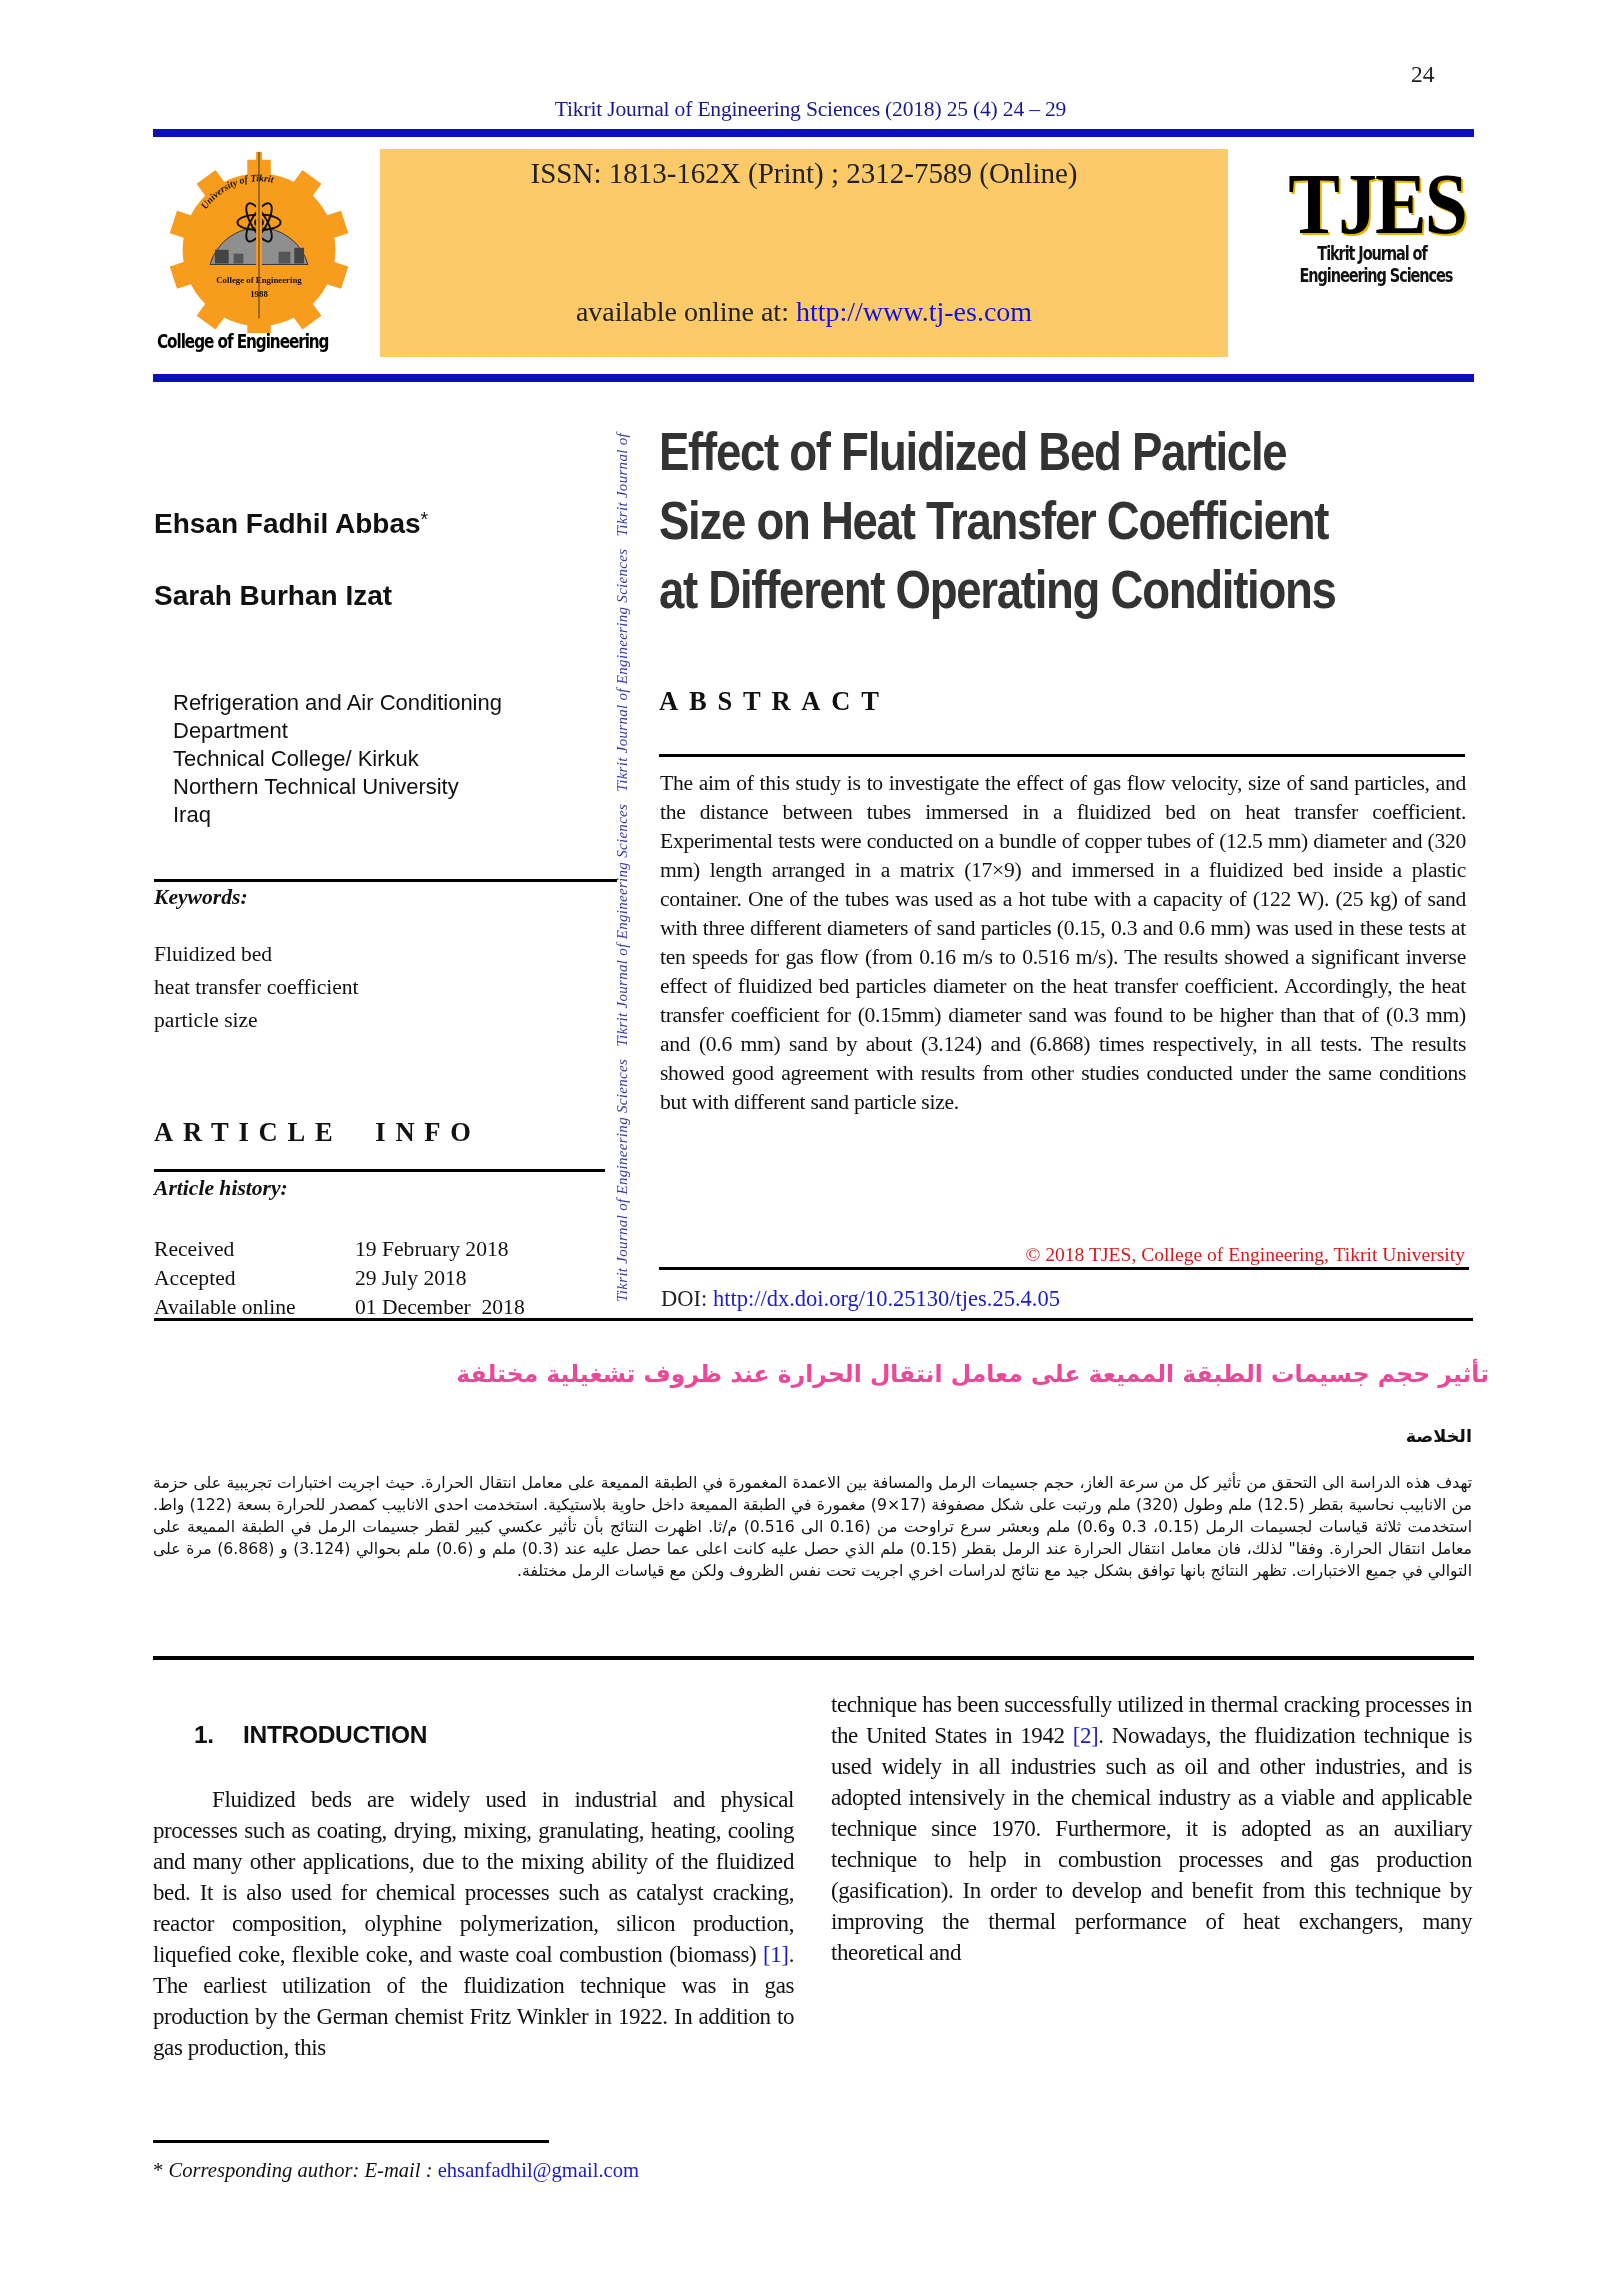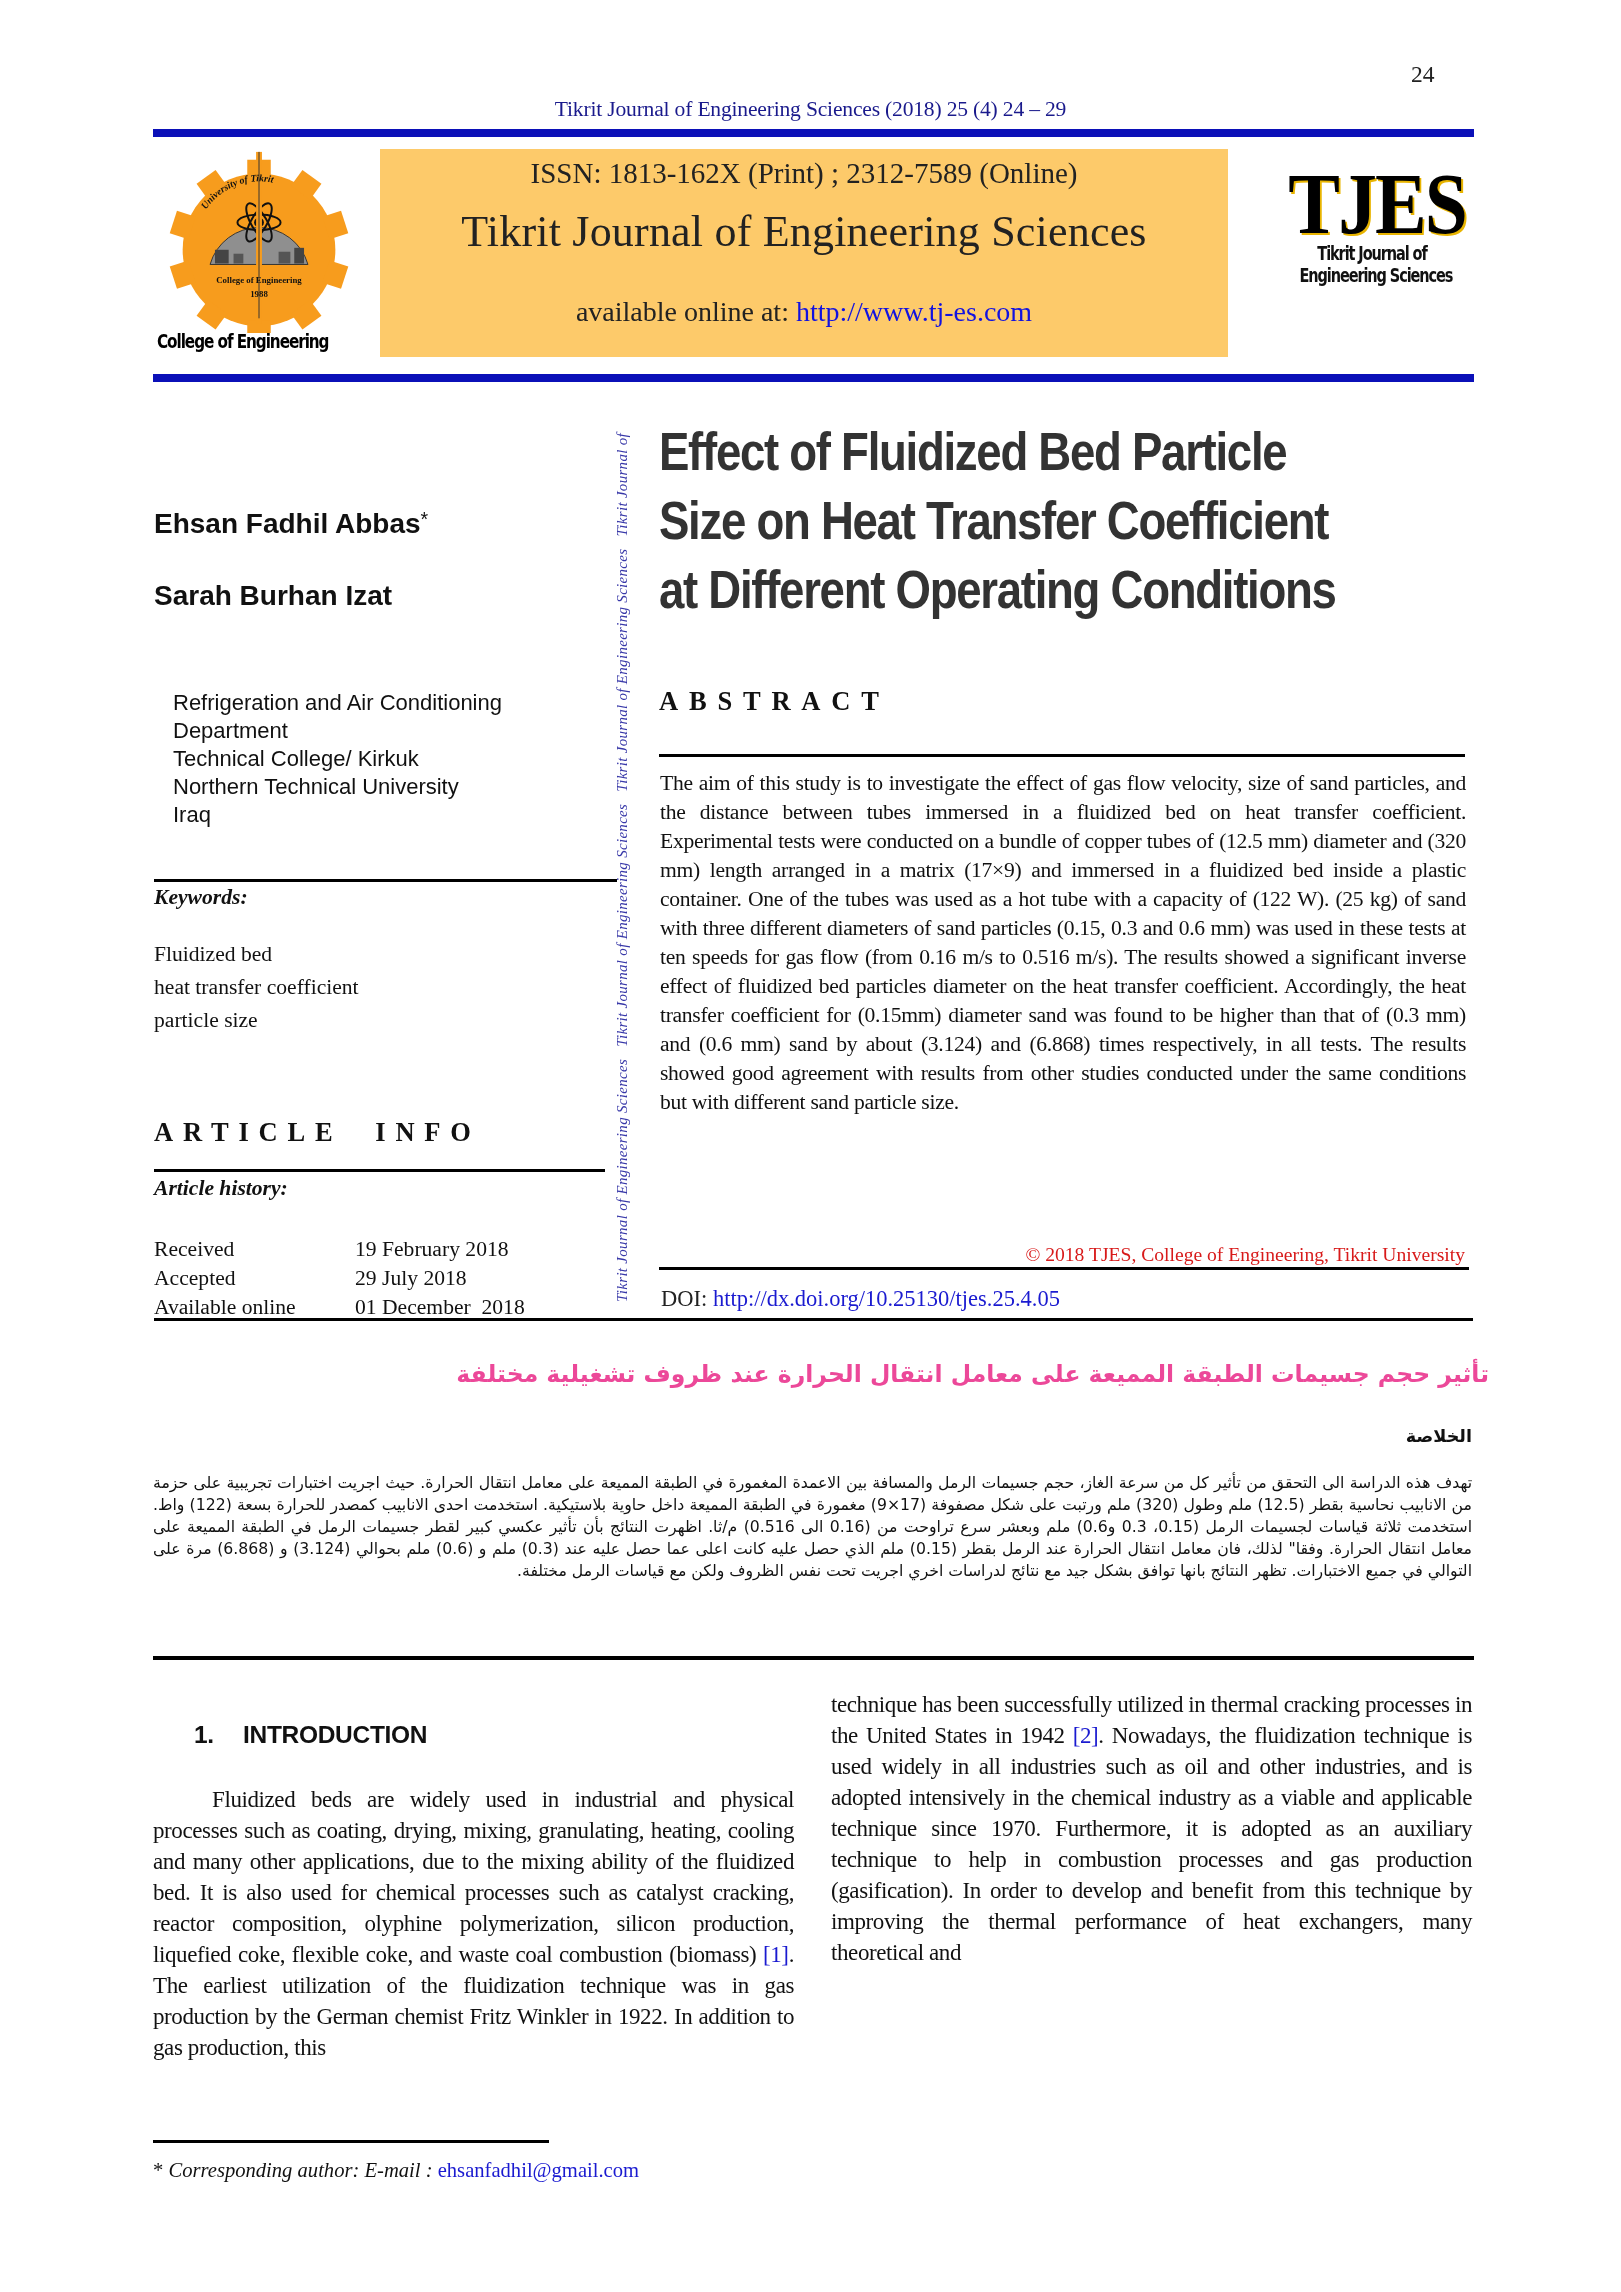--- a/index.html
+++ b/index.html
@@ -91,21 +91,20 @@
       <text x="0" y="48" font-size="9" text-anchor="middle" font-family="Liberation Serif, serif" font-weight="bold" fill="#111">1988</text>
       <path id="arcTop" d="M-60,-30 A65,65 0 0 1 60,-30" fill="none"></path>
       <text font-size="10" font-family="Liberation Serif, serif" font-style="italic" font-weight="bold" fill="#111"><textPath href="#arcTop" startOffset="8%">University   of Tikrit</textPath></text>
     </g>
   </svg>
 </div>
 <div class="abs logo-caption">College of Engineering</div>
 
 <div class="abs banner">
   <div class="issn">ISSN: 1813-162X (Print) ; 2312-7589 (Online)</div>
-  <div class="title">Tikrit Journal of Engineering Sciences</div>
   <div class="online"><span>available online at: </span><a>http://www.tj-es.com</a></div>
 </div>
 
 <div class="abs tjes-logo">
   <div class="big">TJES</div>
   <div class="small">Tikrit Journal of</div>
   <div class="small">Engineering Sciences</div>
 </div>
 
 <div class="abs blue-rule" style="top:374px"></div>

